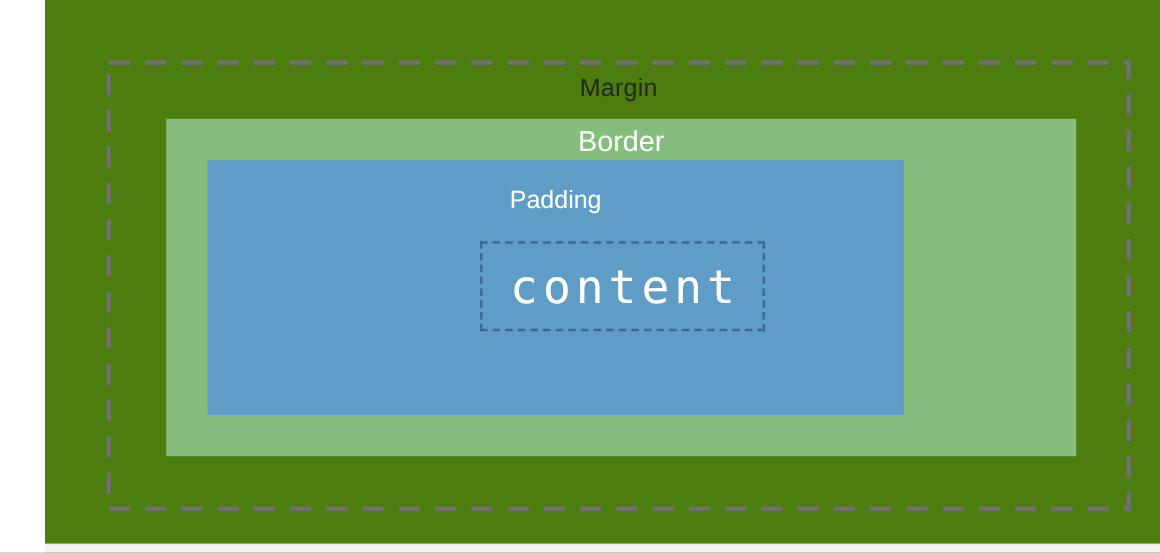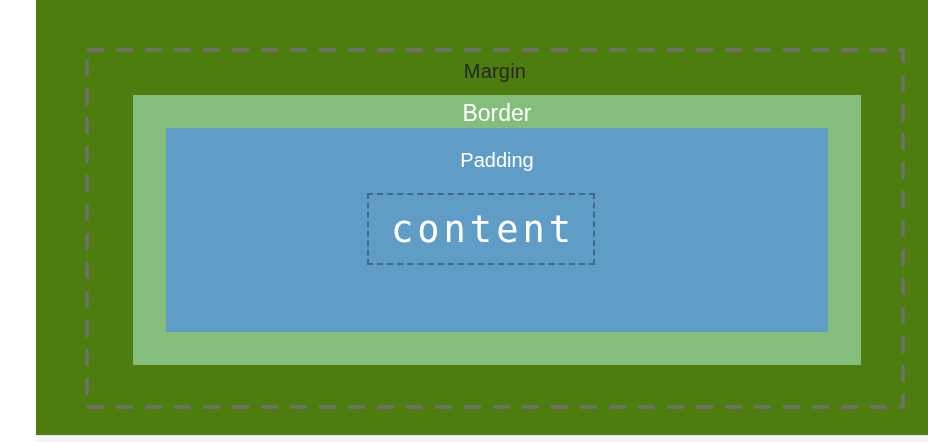--- a/index.html
+++ b/index.html
@@ -52,34 +52,34 @@
     position: absolute;
     left: 0; top: 5px;
     width: 100%;
     text-align: center;
     font-size: 23px;
     color: var(--light-text);
   }
   .padding-box {
     position: absolute;
     left: 130px; top: 128px;
-    width: 662px; height: 204px;
+    width: 557px; height: 204px;
     background: var(--padding-fill);
   }
   .padding-label {
     position: absolute;
     left: 0; top: 21px;
     width: 100%;
     text-align: center;
     font-size: 20px;
     color: var(--light-text);
   }
   .content-box {
     position: absolute;
-    left: 331px; top: 193px;
+    left: 348px; top: 193px;
     width: 228px; height: 72px;
     border: 2px dashed var(--content-dash);
     display: flex;
     align-items: center;
     justify-content: center;
   }
   .content-label {
     font-family: "DejaVu Sans Mono", monospace;
     font-size: 37px;
     letter-spacing: 4px;

